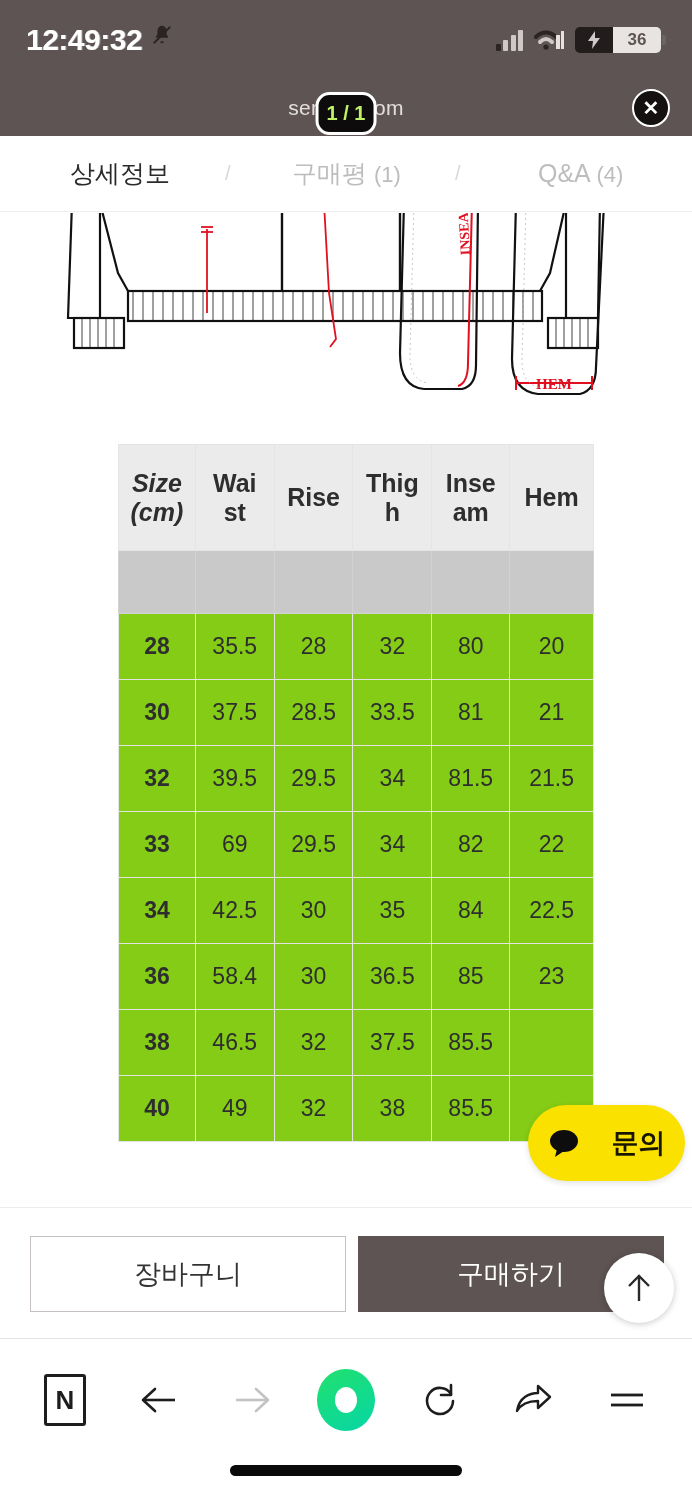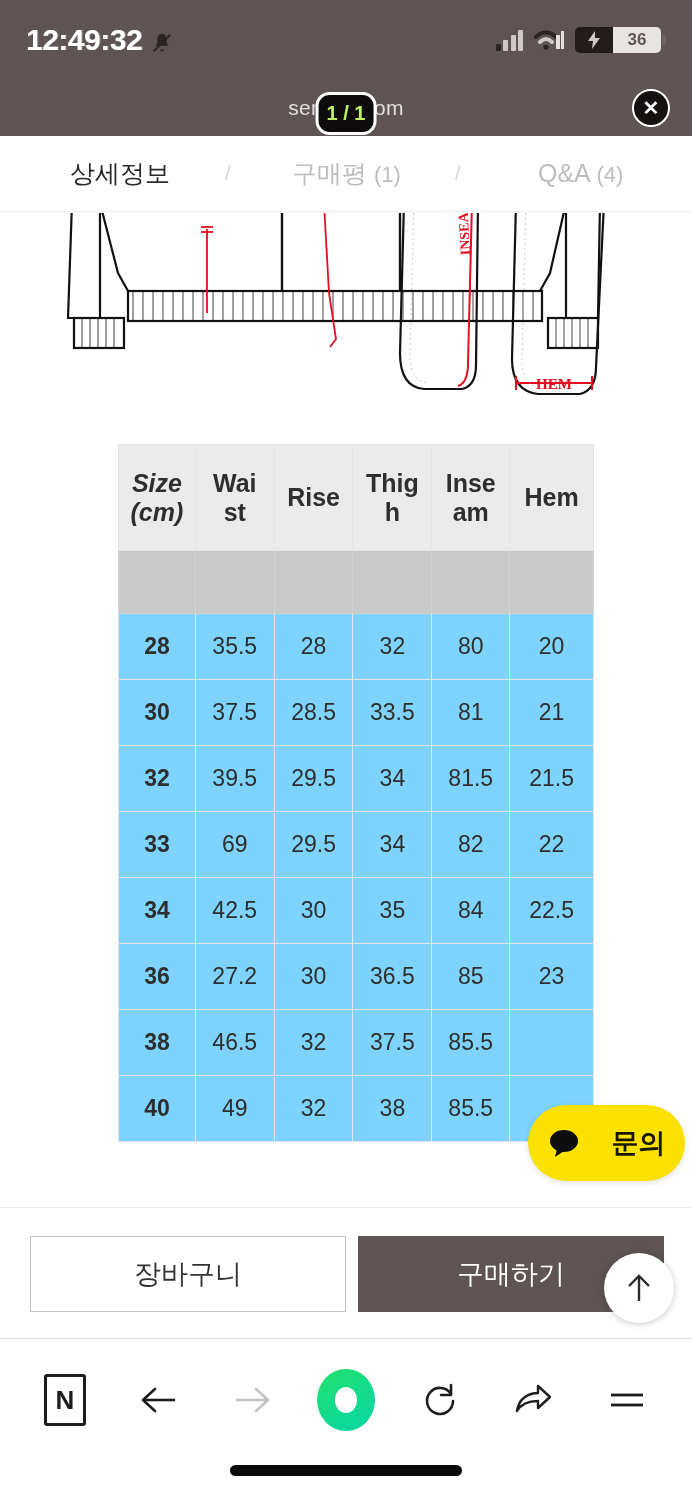--- a/index.html
+++ b/index.html
@@ -13,21 +13,21 @@
 
   
   .statusbar {
     position:absolute; top:0; left:0; width:692px; height:80px;
     background:#5d5453;
     display:flex; align-items:center; justify-content:space-between;
     padding:0 26px;
   }
   .clock {
     color:#ffffff; font-size:30px; font-weight:bold;
-    letter-spacing:-0.5px; display:flex; align-items:flex-end; gap:9px;
+    letter-spacing:-0.5px; display:flex; align-items:flex-start; gap:9px;
     text-shadow:1px 0 0 rgba(255,255,255,.35);
   }
   .bell-mute { width:22px; height:26px; position:relative; display:inline-block; }
   .bell-mute svg { display:block; }
   .status-right { display:flex; align-items:center; gap:11px; }
   .sig { display:flex; align-items:flex-end; gap:2.5px; height:22px; }
   .sig i { display:block; width:5px; background:#cfc8c6; border-radius:1px; }
   .sig i:nth-child(1){height:7px;background:#2a2423;}
   .sig i:nth-child(2){height:11px;}
   .sig i:nth-child(3){height:16px;}
@@ -94,21 +94,21 @@
   .note {
     position:absolute; left:62px; top:382px;
     font-size:14.5px; color:#3b3b3b; letter-spacing:-.3px;
   }
 
   
   .sizetable {
     position:absolute; left:118px; top:444px;
     width:476px;
     border-collapse:collapse;
-    background:#7dd3fc;
+    background:#84cc16;
   }
   .sizetable td, .sizetable th {
     border:1px solid #e4e4e4;
     text-align:center; vertical-align:middle;
     font-size:23px; color:#2e2e2e; font-weight:bold;
     padding:0;
   }
   .sizetable thead th {
     background:#ebebeb; height:106px;
     font-size:25px; line-height:1.15; padding:4px 6px;
@@ -399,21 +399,21 @@
         <tr class="data">
           <td>34</td>
           <td>42.5</td>
           <td>30</td>
           <td>35</td>
           <td>84</td>
           <td>22.5</td>
         </tr>
         <tr class="data">
           <td>36</td>
-          <td>27.2</td>
+          <td>58.4</td>
           <td>30</td>
           <td>36.5</td>
           <td>85</td>
           <td>23</td>
         </tr>
         <tr class="data">
           <td>38</td>
           <td>46.5</td>
           <td>32</td>
           <td>37.5</td>

